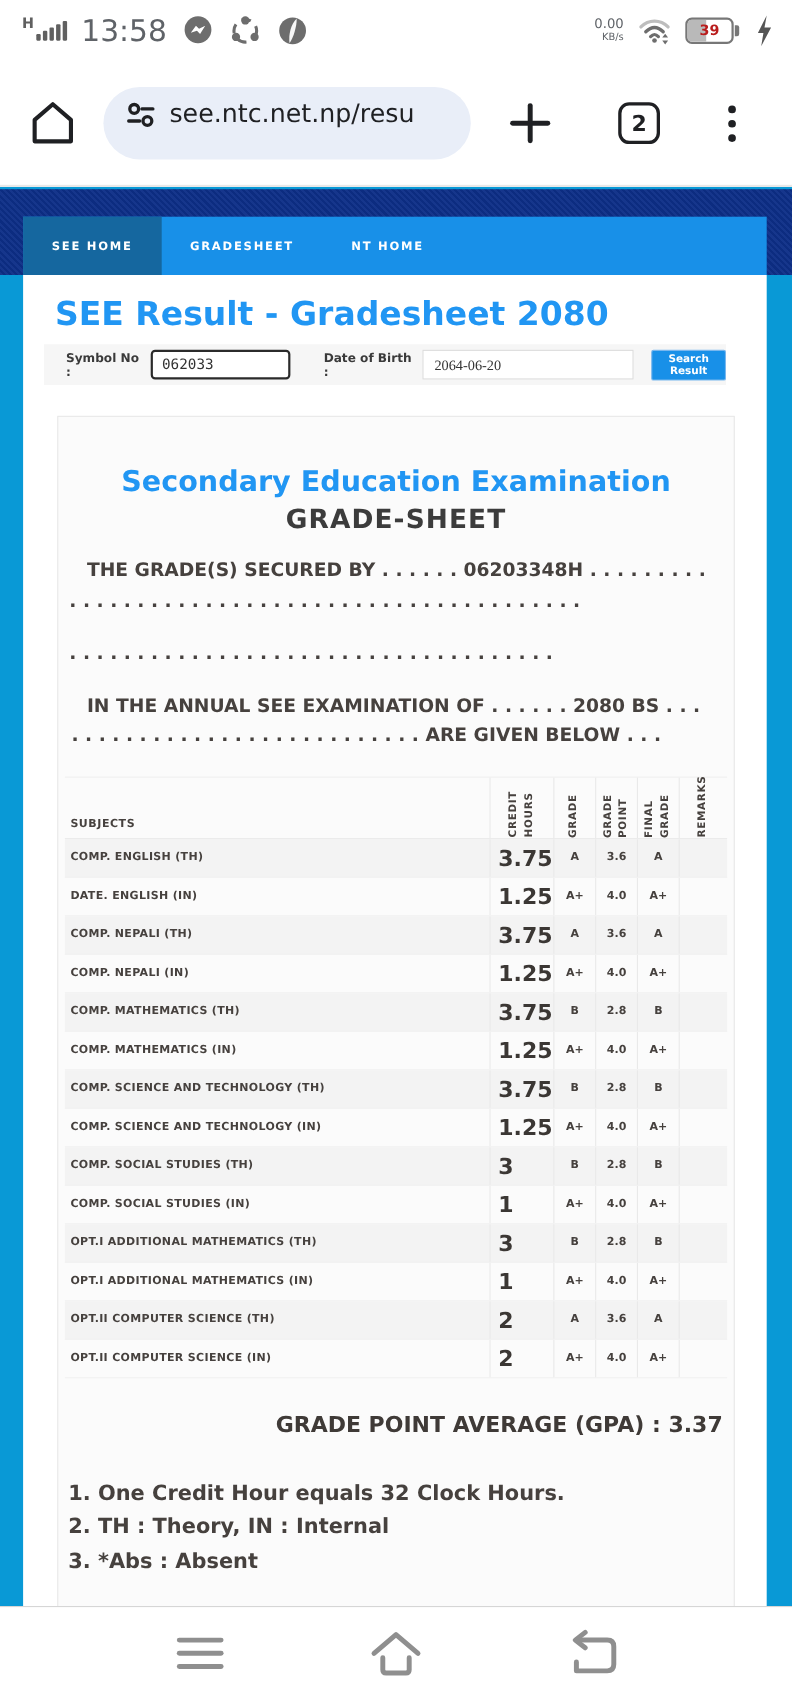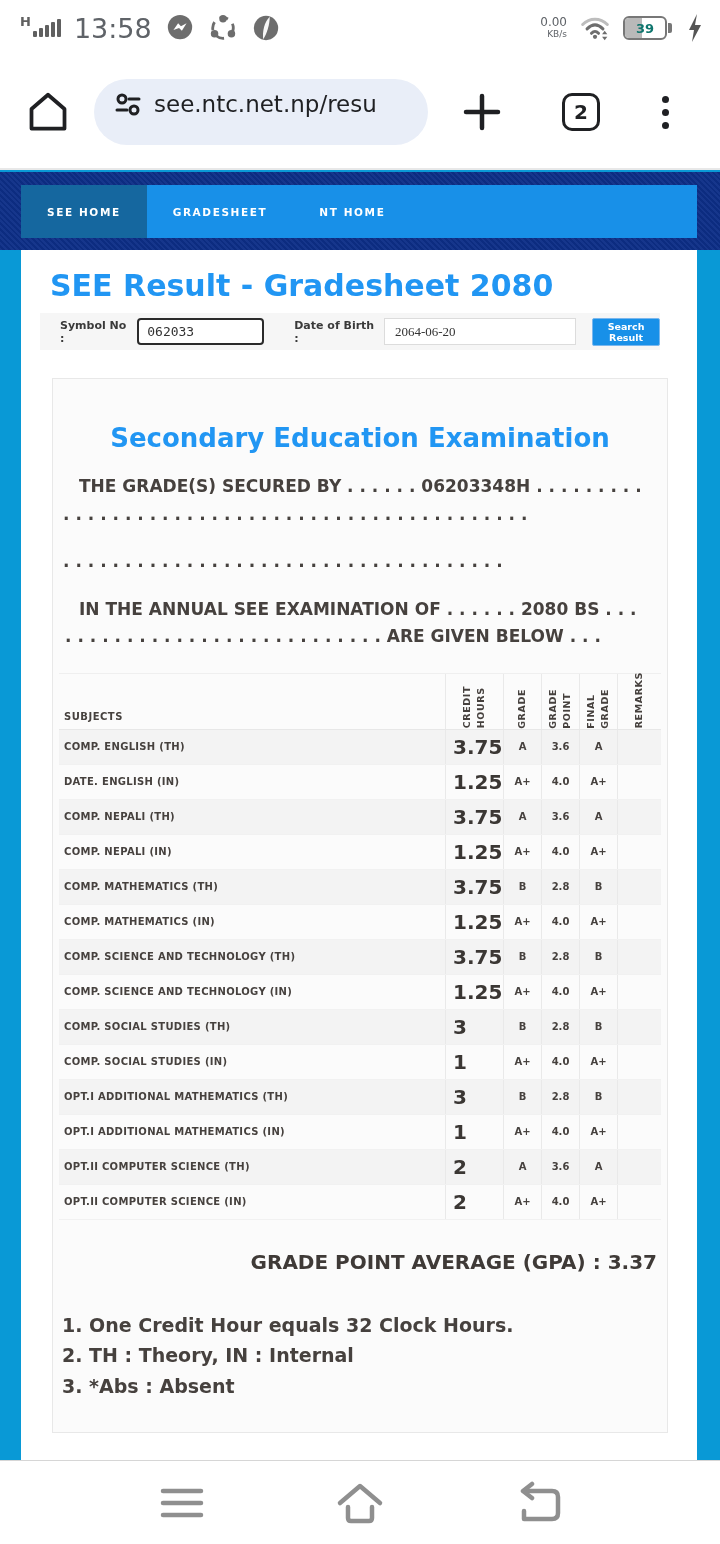--- a/index.html
+++ b/index.html
@@ -15,21 +15,21 @@
   .bars { display:flex; align-items:flex-end; gap:2px; }
   .bars i { display:block; width:4px; background:#606060; border-radius:1px; }
   .sb-time { font-size:27px; color:#5f6368; letter-spacing:0; }
   .sb-icon { width:30px; height:30px; }
   .speed { text-align:right; font-size:12px; line-height:11px; color:#5f6368; }
   .speed small { font-size:9px; }
   .battery { position:relative; width:50px; height:26px; display:flex; align-items:center; }
   .batt-body { position:relative; width:44px; height:24px; border:2px solid #777; border-radius:6px;
                background:#fff; overflow:hidden; display:flex; align-items:center; justify-content:center; }
   .batt-fill { position:absolute; left:0; top:0; bottom:0; width:42%; background:#b9b9b9; }
-  .batt-num { position:relative; font-size:13px; color:#0f766e; font-weight:bold; }
+  .batt-num { position:relative; font-size:13px; color:#b91c1c; font-weight:bold; }
   .batt-nub { width:4px; height:10px; background:#777; border-radius:0 2px 2px 0; margin-left:1px; }
 
   
   .browser-bar { height:114px; display:flex; align-items:center; background:#fff;
                  padding:0 26px 0 24px; border-bottom:2px solid #e8e8e8; }
   .home-btn { width:48px; height:48px; flex:0 0 auto; }
   .url-pill { margin-left:22px; width:334px; height:66px; background:#e9eef8; border-radius:33px;
               display:flex; align-items:center; padding:0 18px 17px 20px; overflow:hidden; flex:0 0 auto; }
   .url-text { font-size:23px; color:#1f2023; white-space:nowrap; overflow:hidden; margin-left:12px;
               font-family:"DejaVu Sans", sans-serif; }
@@ -37,21 +37,21 @@
   .tabs-btn { margin-left:58px; width:38px; height:38px; border:3.5px solid #1f2023; border-radius:10px;
               display:flex; align-items:center; justify-content:center; font-size:20px; font-weight:bold;
               color:#1f2023; flex:0 0 auto; }
   .menu-btn { margin-left:62px; display:flex; flex-direction:column; gap:6px; align-items:center; flex:0 0 auto; }
   .menu-btn i { width:7px; height:7px; background:#1f2023; border-radius:50%; display:block; }
 
   
   .webview { position:relative; height:1290px; background:#0999d6; overflow:hidden; }
   .navy-band { position:absolute; top:2px; left:0; right:0; height:78px; background:#0d2e87;
     background-image:repeating-linear-gradient(45deg, rgba(255,255,255,.04) 0 2px, rgba(0,0,0,.05) 2px 4px); }
-  .site-nav { position:absolute; top:15px; left:21px; width:676px; height:53px; background:#1890e8;
+  .site-nav { position:absolute; top:27px; left:21px; width:676px; height:53px; background:#1890e8;
               display:flex; align-items:stretch; }
   .site-tab { display:flex; align-items:center; padding:0 26px; color:#fff; font-size:10.5px;
               font-weight:bold; letter-spacing:1.6px; cursor:pointer; }
   .site-tab.active { background:#15679f; }
 
   .content { position:absolute; top:80px; left:21px; width:676px; bottom:0; background:#fff; overflow:hidden; }
   .page-title { margin:18px 0 0 29px; font-size:30px; font-weight:bold; color:#2196f3; letter-spacing:0; }
 
   .search-form { margin:10px 0 0 19px; width:620px; height:37px; background:#f6f6f6;
                  display:flex; align-items:center; }
@@ -204,20 +204,21 @@
     <div class="search-form">
       <span class="form-label lbl-symbol">Symbol No :</span>
       <input class="inp-symbol" type="text" value="062033" style="">
       <span class="form-label lbl-dob">Date of Birth :</span>
       <input class="inp-dob" type="text" value="2064-06-20" style="">
       <button class="search-btn">Search Result</button>
     </div>
 
     <div class="card">
       <div class="card-heading">Secondary Education Examination</div>
+      <div class="card-subheading">GRADE-SHEET</div>
 
       <div class="para">
         <div class="l1">THE GRADE(S) SECURED BY . . . . . . 06203348H . . . . . . . . .</div>
         <div class="l2">. . . . . . . . . . . . . . . . . . . . . . . . . . . . . . . . . . . . . .</div>
       </div>
       <div class="para">
         <div class="l2">. . . . . . . . . . . . . . . . . . . . . . . . . . . . . . . . . . . .</div>
       </div>
       <div class="para exam">
         <div class="l1">IN THE ANNUAL SEE EXAMINATION OF . . . . . . 2080 BS . . .</div>

